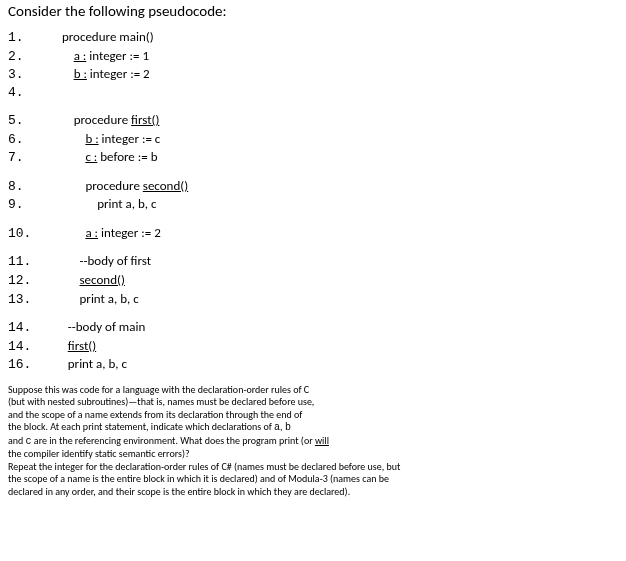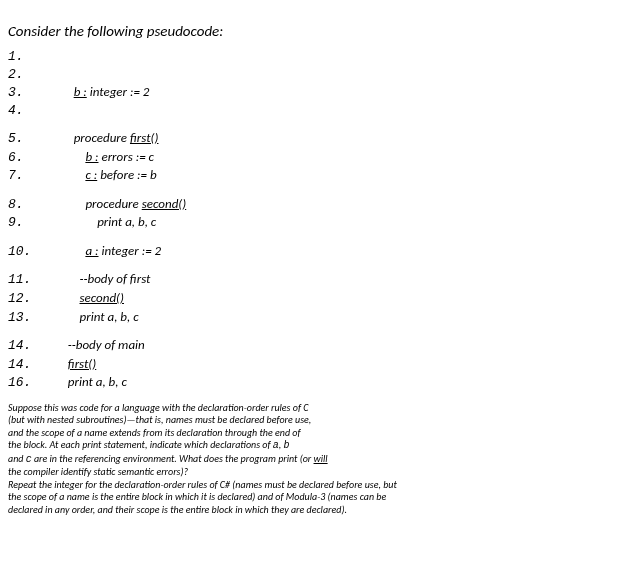--- a/index.html
+++ b/index.html
@@ -6,23 +6,22 @@
     margin: 0;
     padding: 0;
     width: 626px;
     height: 561px;
     background: #ffffff;
     font-family: Calibri, Arial, sans-serif;
     color: #000000;
     overflow: hidden;
   }
   .page {
-    padding: 22px 8px 8px 8px;
+    padding: 2px 8px 8px 8px;
     box-sizing: border-box;
-    font-style: italic;
   }
   .intro {
     font-size: 15px;
     margin-bottom: 8px;
   }
   .code-block {
     font-size: 13px;
     line-height: 1.35;
     margin-bottom: 10px;
   }
@@ -57,39 +56,41 @@
 </head>
 <body>
 
 <div class="page">
 
   <div class="intro">Consider the following pseudocode:</div>
 
   <div class="code-block" id="code-block">
       <div class="code-line">
         <span class="lineno">1.</span>
+        <span class="code-text">  <span>procedure main()</span></span>
       </div>
       <div class="code-line">
         <span class="lineno">2.</span>
+        <span class="code-text">      <span class="ul">a :</span><span> integer := 1</span></span>
       </div>
       <div class="code-line">
         <span class="lineno">3.</span>
         <span class="code-text">      <span class="ul">b :</span><span> integer := 2</span></span>
       </div>
       <div class="code-line">
         <span class="lineno">4.</span>
       </div>
       <div class="gap"></div>
       <div class="code-line">
         <span class="lineno">5.</span>
         <span class="code-text">      <span>procedure </span><span class="ul">first()</span></span>
       </div>
       <div class="code-line">
         <span class="lineno">6.</span>
-        <span class="code-text">          <span class="ul">b :</span><span> errors := c</span></span>
+        <span class="code-text">          <span class="ul">b :</span><span> integer := c</span></span>
       </div>
       <div class="code-line">
         <span class="lineno">7.</span>
         <span class="code-text">          <span class="ul">c :</span><span> before := b</span></span>
       </div>
       <div class="gap"></div>
       <div class="code-line">
         <span class="lineno">8.</span>
         <span class="code-text">          <span>procedure </span><span class="ul">second()</span></span>
       </div>

